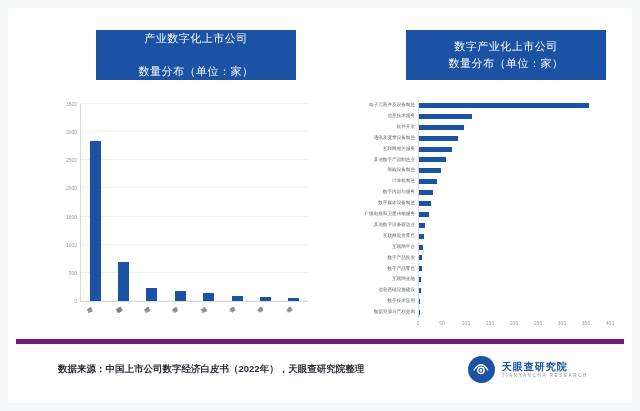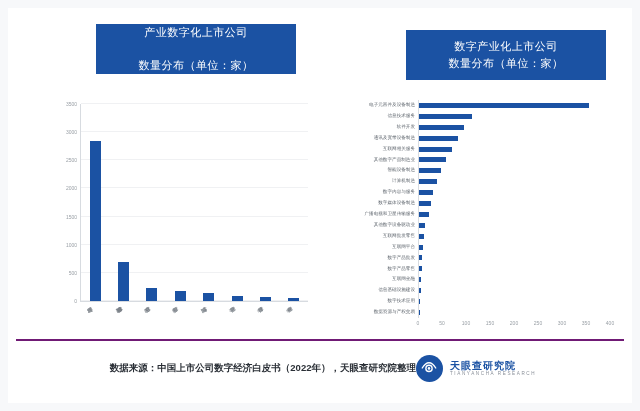--- a/index.html
+++ b/index.html
@@ -38,21 +38,21 @@
     justify-content: center;
     text-align: center;
     line-height: 1.55;
   }
   .panel-header .line {
     font-size: 11px;
     letter-spacing: 0.5px;
   }
   #header-left {
     left: 88px;
-    top: 16px;
+    top: 22px;
     width: 200px;
     height: 50px;
     gap: 16px;
   }
   #header-right {
     left: 398px;
     top: 22px;
     width: 200px;
     height: 50px;
   }
@@ -175,24 +175,24 @@
     color: #9aa0a6;
   }
 
   
   .footer {
     position: absolute;
     left: 8px;
     right: 8px;
     bottom: 8px;
     height: 56px;
-    border-top: 2px solid #701a75;
+    border-top: 5px solid #701a75;
     display: flex;
     align-items: center;
-    justify-content: center;
+    justify-content: space-between;
     padding: 0 36px 0 42px;
     box-sizing: border-box;
   }
   .source-text {
     font-size: 9.5px;
     color: #2a2f36;
     font-weight: bold;
   }
   .brand {
     display: flex;

